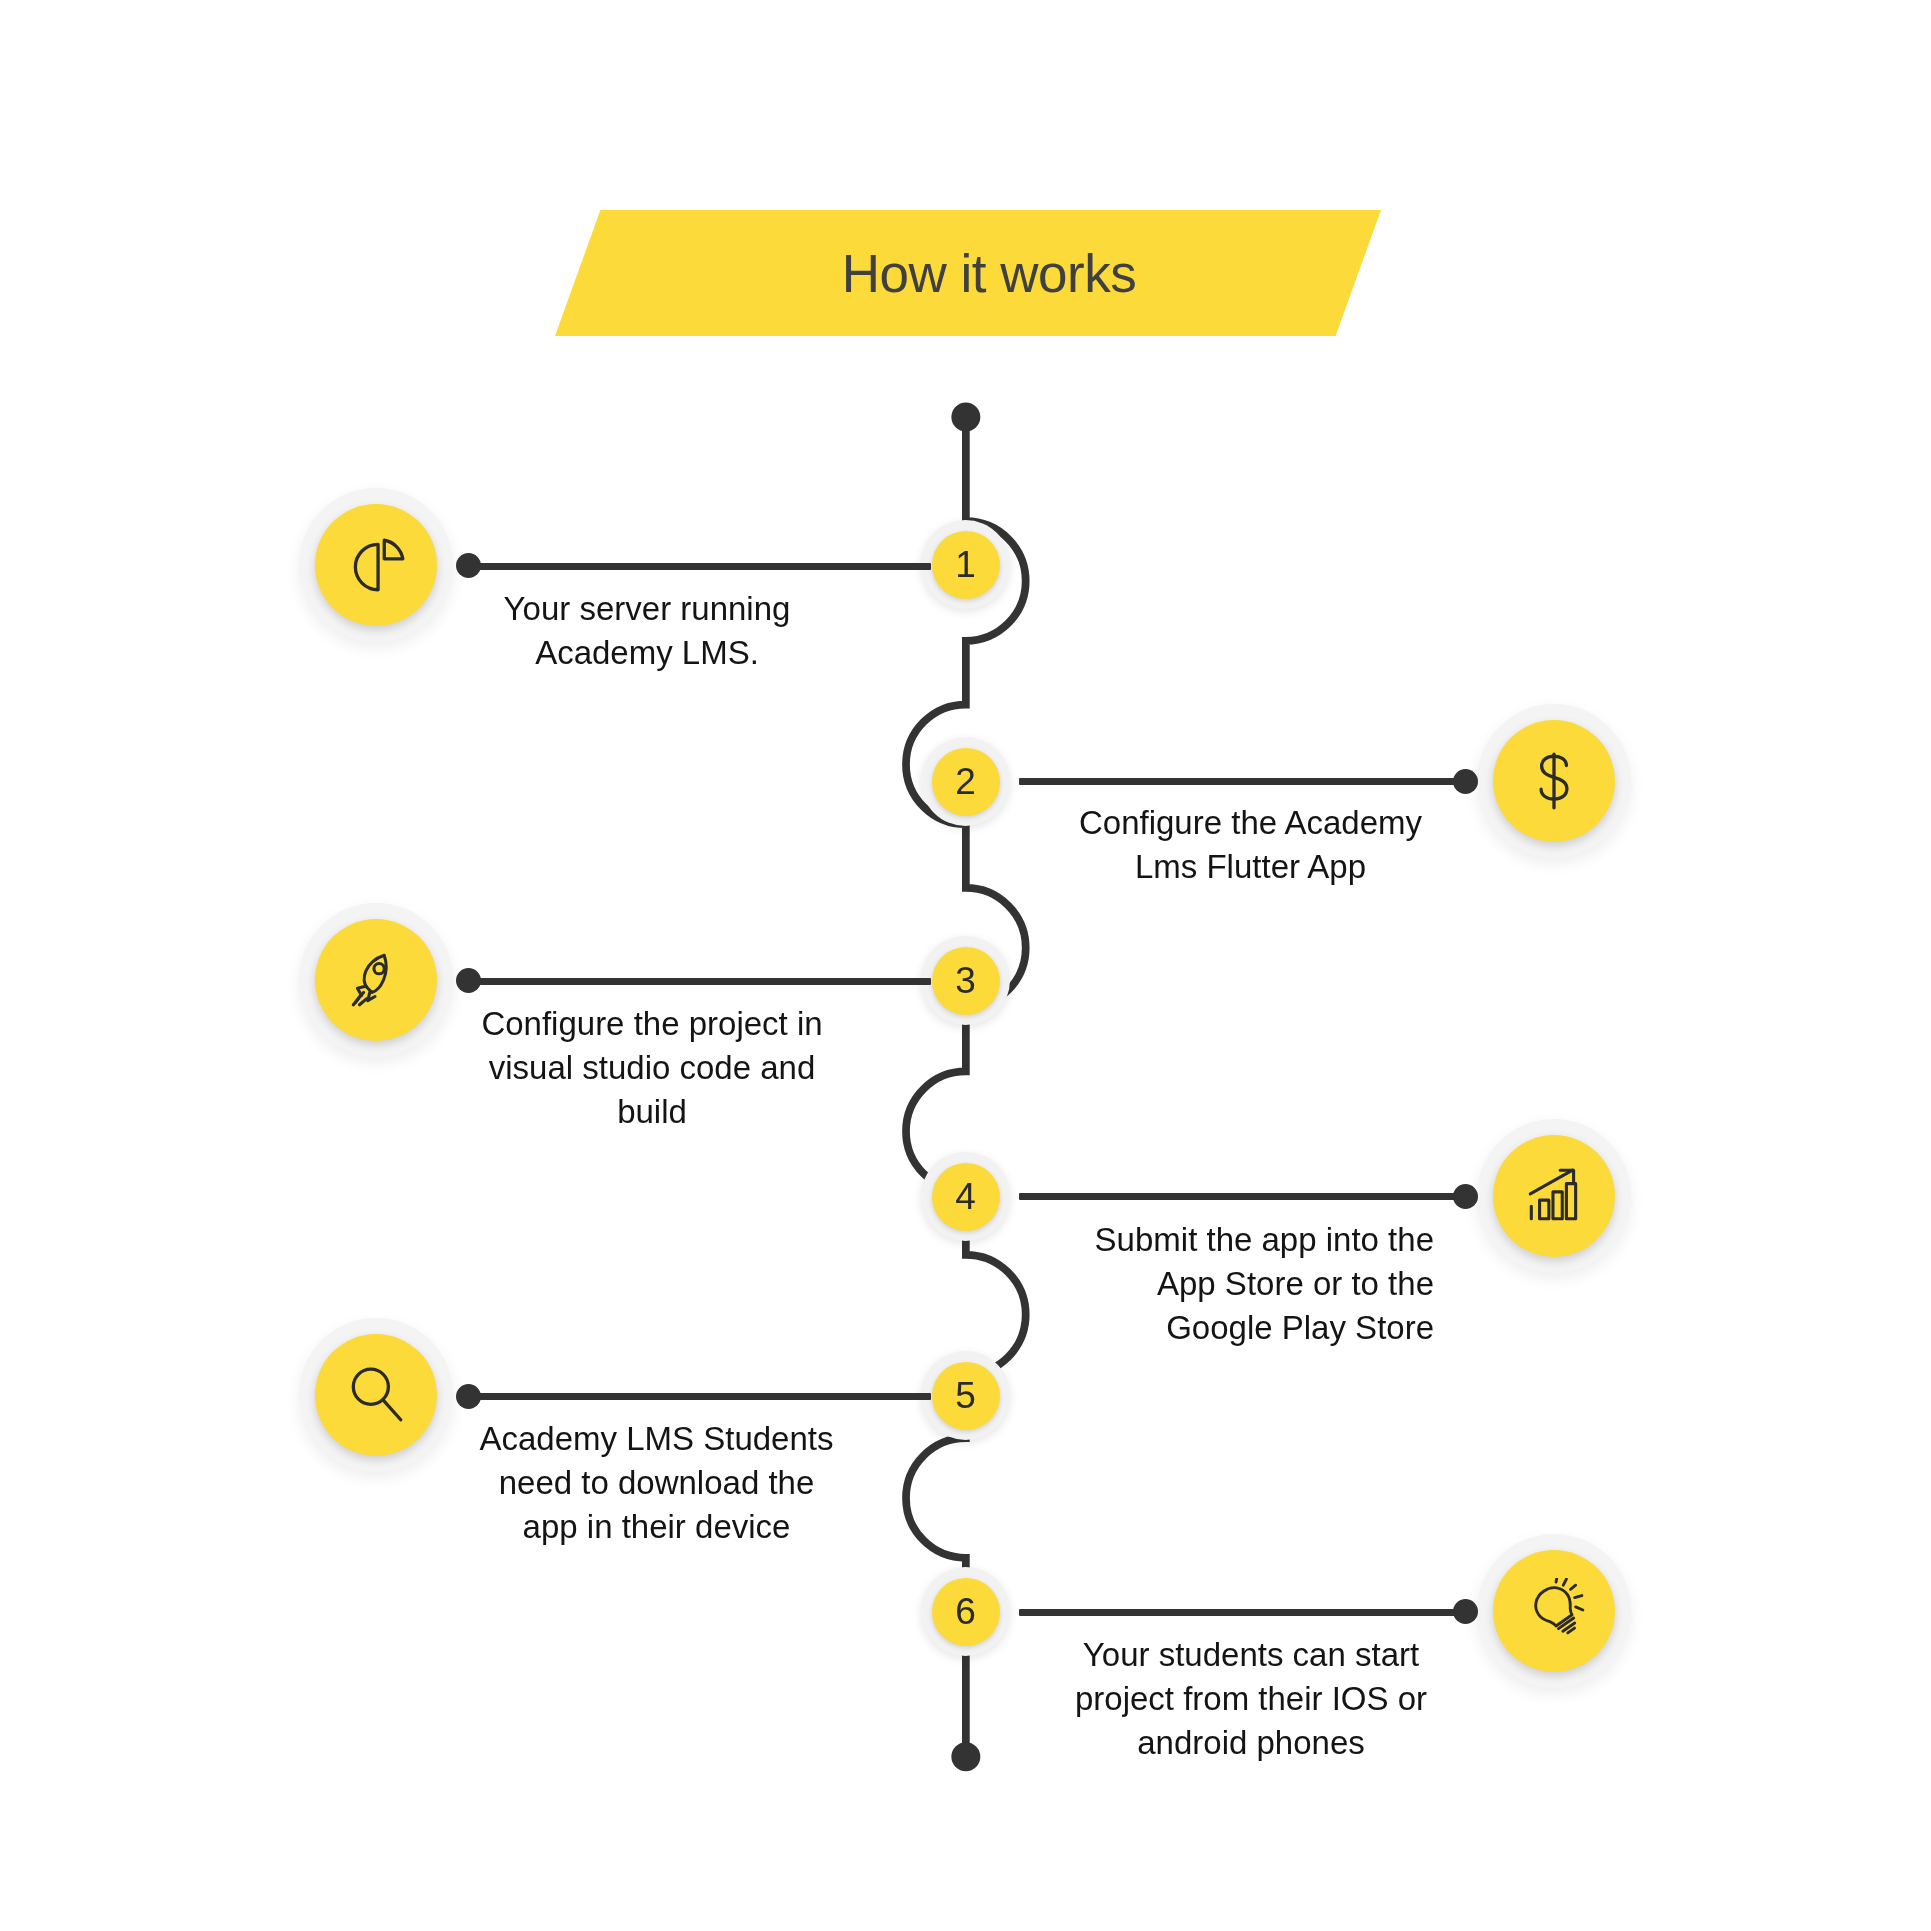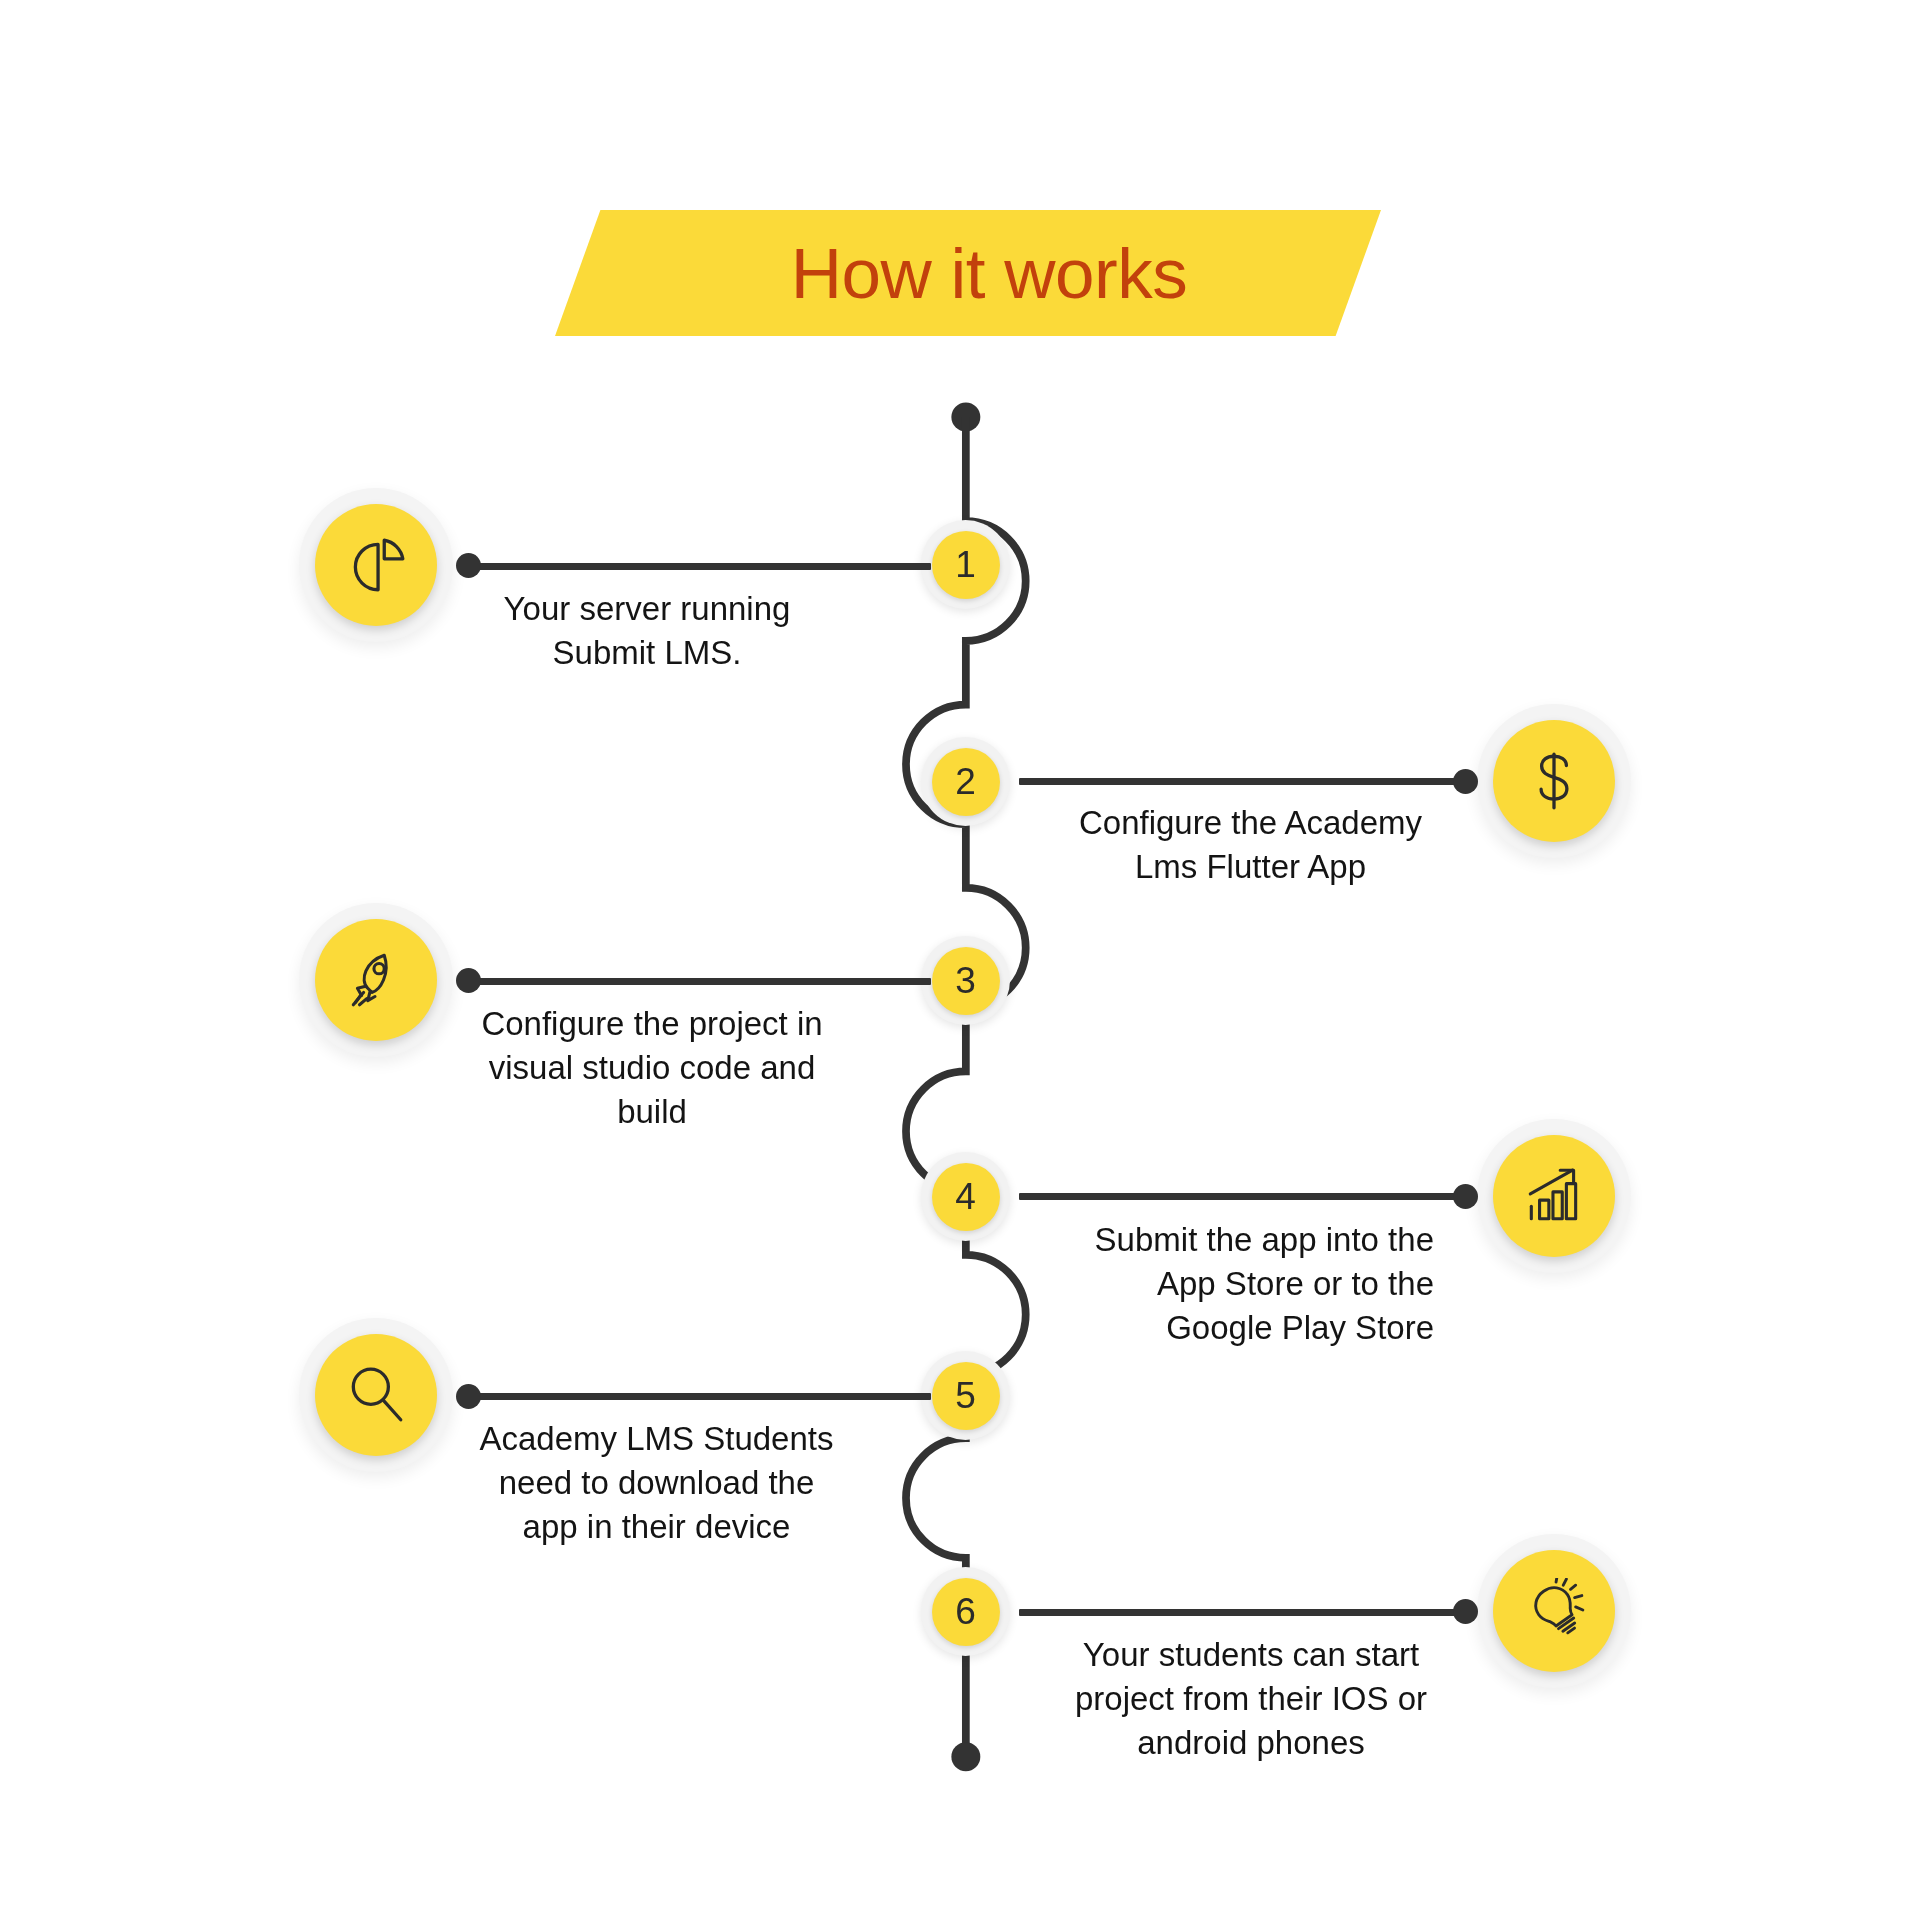--- a/index.html
+++ b/index.html
@@ -42,23 +42,23 @@
   }
   #title-text {
     position: absolute;
     left: 0;
     top: 0;
     width: 826px;
     height: 126px;
     display: flex;
     align-items: center;
     justify-content: center;
-    font-size: 71px;
+    font-size: 53px;
     font-weight: 400;
-    color: #c2410c;
+    color: #404040;
     letter-spacing: -0.5px;
     padding-left: 42px;
     box-sizing: border-box;
     white-space: nowrap;
   }
 
   
   #spine {
     position: absolute;
     left: 850px;
@@ -211,21 +211,21 @@
     <div class="disc">
       <svg viewBox="0 0 64 64" fill="none" stroke="#2b2b2b" stroke-width="3.2" stroke-linecap="round" stroke-linejoin="round">
         <path d="M34 34 L34 56 A22 22 0 1 1 34 12 Z"></path>
         <path d="M40 8 A22 22 0 0 1 58 26 L40 26 Z"></path>
       </svg>
     </div>
   </div>
   <div class="connector" style="left:468px; top:563px; width:463px;"></div>
   <div class="connector-dot" style="left:456px; top:553px;"></div>
   <div class="caption" style="left:483px; top:587px; width:328px;">Your server running
-Submit LMS.</div>
+Academy LMS.</div>
 
   <div class="icon-bubble" style="left:1477px; top:704px;">
     <div class="disc">
       <svg viewBox="0 0 64 64" fill="none" stroke="#2b2b2b" stroke-width="3.2" stroke-linecap="round" stroke-linejoin="round">
         <path d="M32 6 L32 58"></path>
         <path d="M44 17 C44 11 38.5 8 32 8 C25 8 20 11.5 20 17.5 C20 24 25.5 26.5 32 28.5 C39 30.5 44.5 33 44.5 39.5 C44.5 46 39 49.5 32 49.5 C25 49.5 19.5 46 19.5 40"></path>
       </svg>
     </div>
   </div>
   <div class="connector" style="left:1019px; top:778px; width:449px;"></div>

